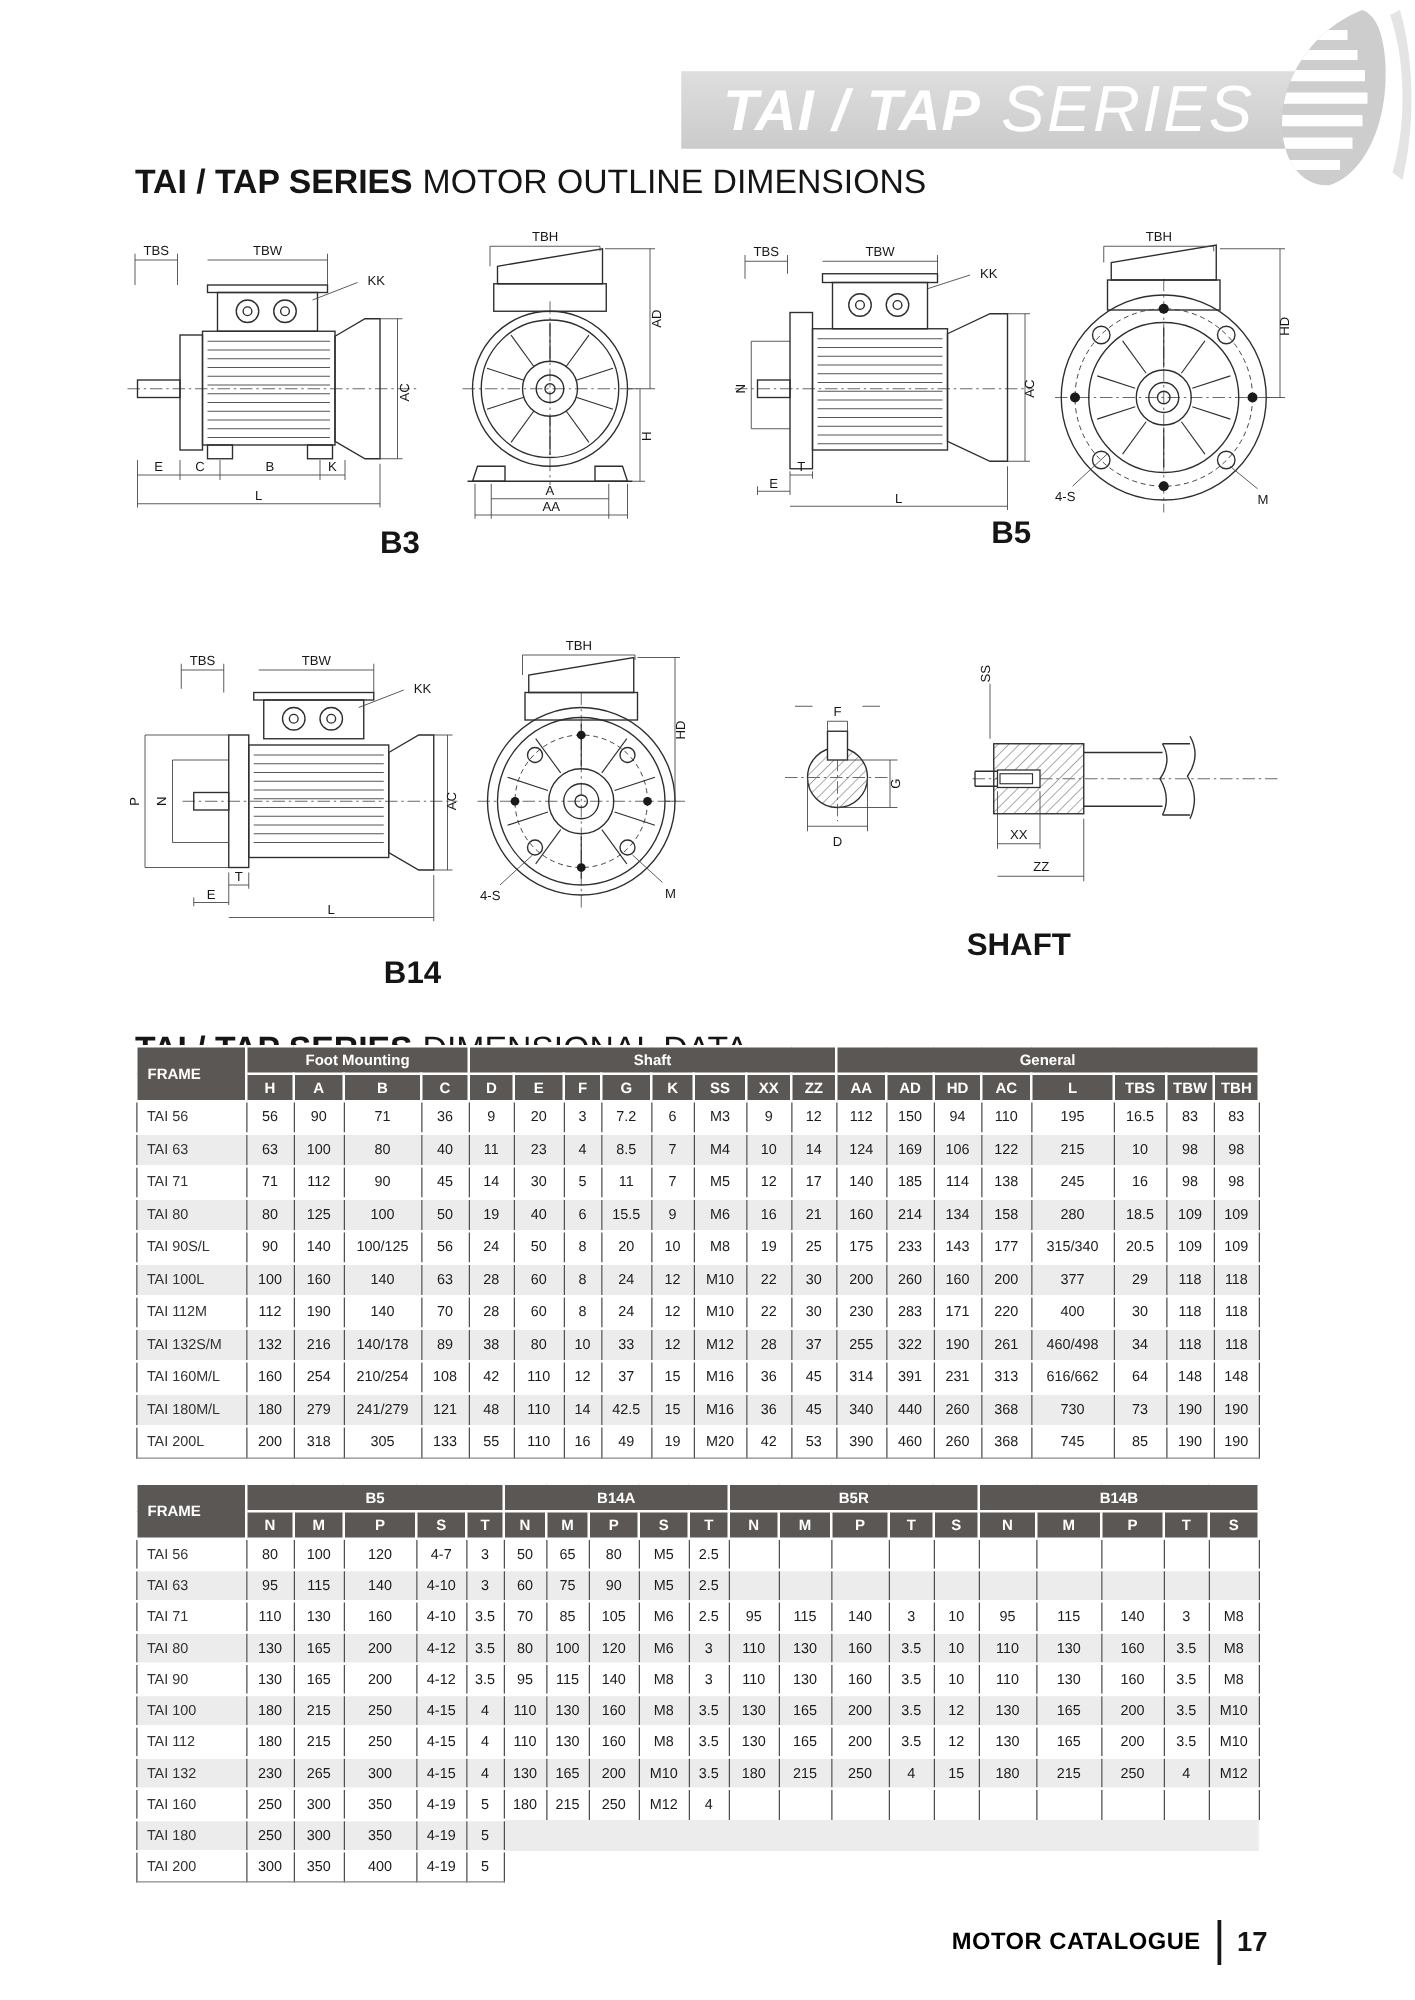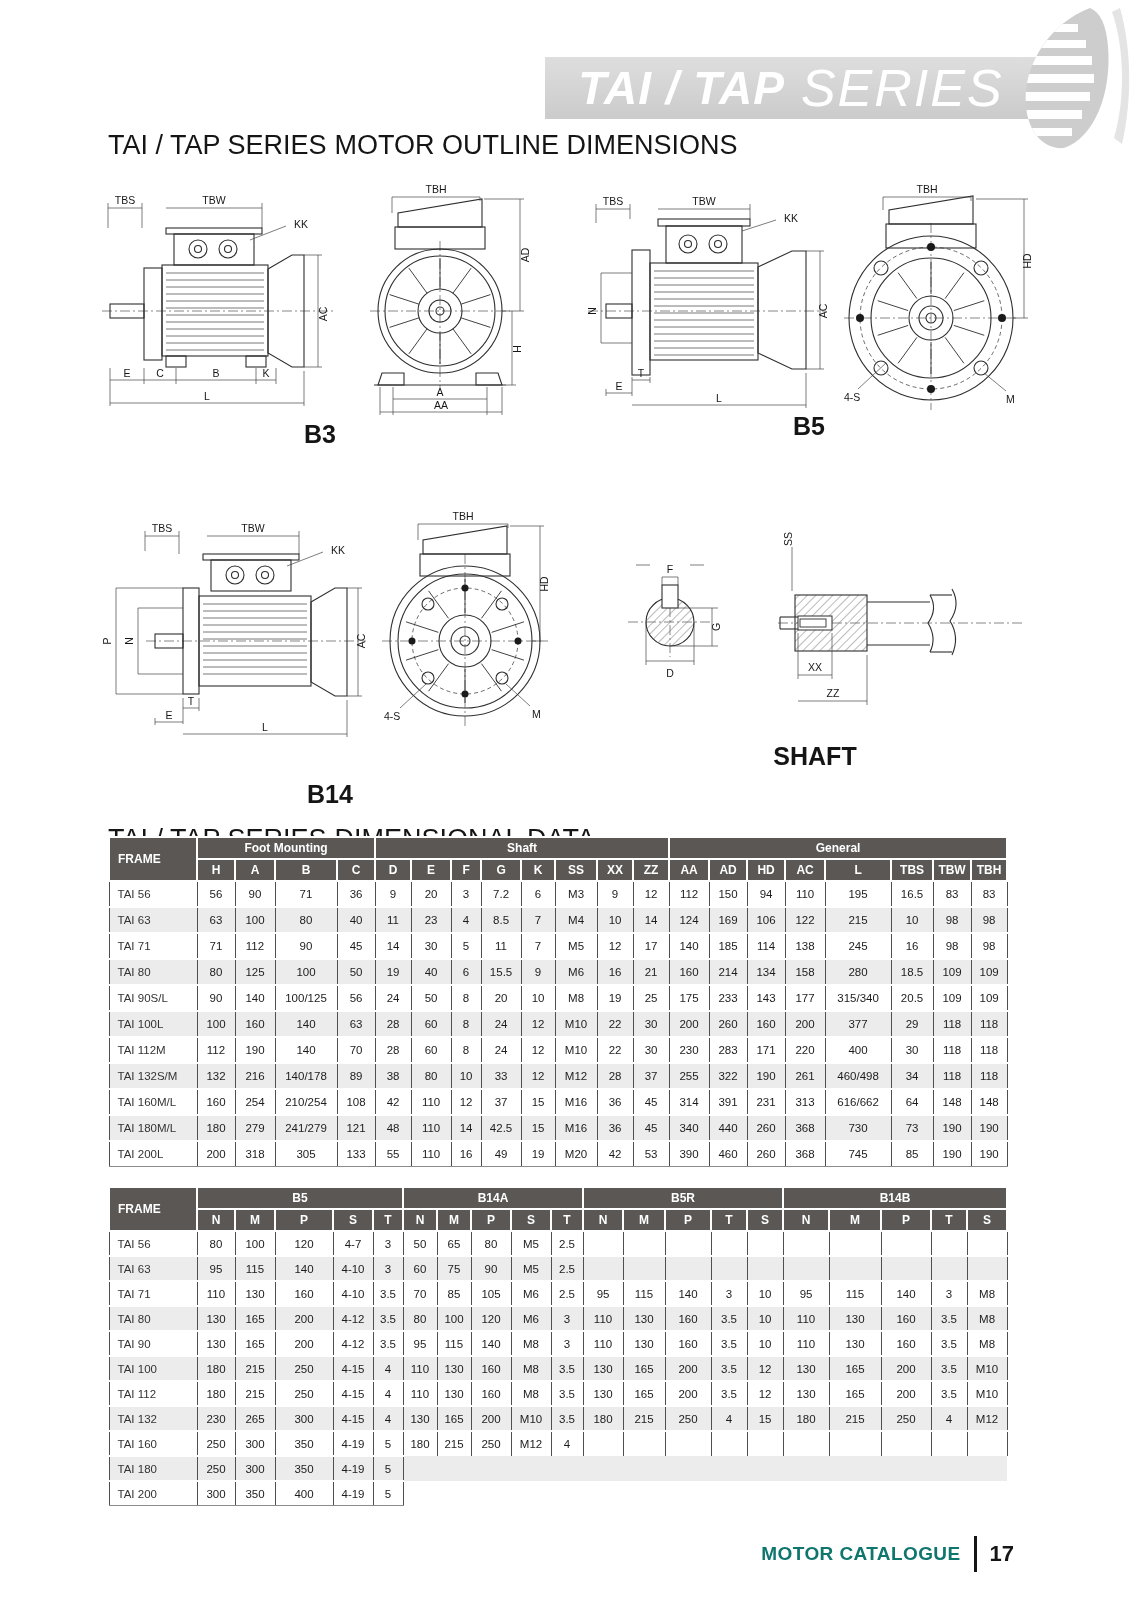--- a/index.html
+++ b/index.html
@@ -7,21 +7,21 @@
         font-family:"Liberation Sans","DejaVu Sans",sans-serif;}
   
   .banner{position:absolute;left:545px;top:44px;width:492px;height:62px;
           background:linear-gradient(#dedede,#cbcbcb);display:flex;align-items:center;
           justify-content:center;gap:16px;margin-top:13px;}
   .banner .b1{font-size:46px;font-weight:bold;font-style:italic;color:#fff;letter-spacing:1px;}
   .banner .b2{font-size:52px;font-style:italic;color:#fff;letter-spacing:2px;}
   .logo{position:absolute;left:1008px;top:4px;}
   
   .heading{position:absolute;left:108px;font-size:27px;color:#151515;white-space:nowrap;}
-  .heading .hb{font-weight:normal;}
+  .heading .hb{font-weight:bold;}
   .heading .hl{font-weight:normal;margin-left:8px;text-align:center;}
   
   .draw{position:absolute;}
   .cap{position:absolute;text-align:center;font-size:25px;font-weight:bold;color:#151515;}
   .ln{stroke:#2e2e2e;stroke-width:1.1;fill:none;}
   .fin line{stroke:#2e2e2e;stroke-width:0.65;}
   .spk line{stroke:#2e2e2e;stroke-width:0.9;}
   .cl{stroke:#555;stroke-width:0.7;stroke-dasharray:10 3 2 3;fill:none;}
   .dim{stroke:#454545;stroke-width:0.7;fill:none;}
   .dsh{stroke:#454545;stroke-width:0.8;stroke-dasharray:4 3;fill:none;}
@@ -34,21 +34,21 @@
   .dim-table td{font-size:11.5px;color:#1c1c1c;text-align:center;height:24px;padding:0;
                 border-left:1px solid #4f4f4f;border-right:1px solid #4f4f4f;border-top:2px solid #fff;
                 overflow:hidden;white-space:nowrap;}
   #table2 td{height:23px;}
   .dim-table tr.stripe td{background:#ececec;}
   .dim-table td.frame-td{text-align:left;padding-left:8px;color:#333;}
   .dim-table td.nocell{border:none;background:#fff;}
   .dim-table tr:last-child td:not(.nocell){border-bottom:1px solid #8a8a8a;}
   
   .footer{position:absolute;top:1536px;right:118px;display:flex;align-items:center;gap:13px;}
-  .footer .lab{font-size:19px;font-weight:bold;color:#0f766e;letter-spacing:0.4px;}
+  .footer .lab{font-size:19px;font-weight:bold;color:#000000;letter-spacing:0.4px;}
   .footer .bar{width:3px;height:36px;background:#151515;}
   .footer .pg{font-size:22px;font-weight:bold;color:#151515;}
 </style>
 </head>
 <body>
 
 <div class="page">
 
   <div class="banner">
     <span class="b1">TAI / TAP</span>
@@ -412,21 +412,21 @@
           <line x1="432" y1="145" x2="444" y2="145"></line>
         <line x1="326" y1="188" x2="300" y2="212"></line>
         <line x1="406" y1="188" x2="430" y2="210"></line>
       </g>
       <text class="tl" x="363" y="24" text-anchor="middle">TBH</text>
       <text class="tl" x="448" y="88" transform="rotate(-90 448 88)" text-anchor="middle">HD</text>
       <text class="tl" x="284" y="224">4-S</text>
       <text class="tl" x="432" y="222">M</text>
     </g>
   </svg>
-  <div class="cap" style="left:100px;top:780px;width:460px;">B14</div>
+  <div class="cap" style="left:100px;top:764px;width:460px;">B14</div>
 
   <svg class="draw" style="left:600px;top:505px;" width="430" height="225" viewBox="0 0 430 225">
     <defs>
       <pattern id="hx" width="6" height="6" patternUnits="userSpaceOnUse" patternTransform="rotate(45)">
         <line x1="0" y1="0" x2="0" y2="6" stroke="#777" stroke-width="1"></line>
       </pattern>
     </defs>
     <g>
       <line class="cl" x1="28" y1="117" x2="112" y2="117"></line>
       <line class="cl" x1="70" y1="84" x2="70" y2="152"></line>

